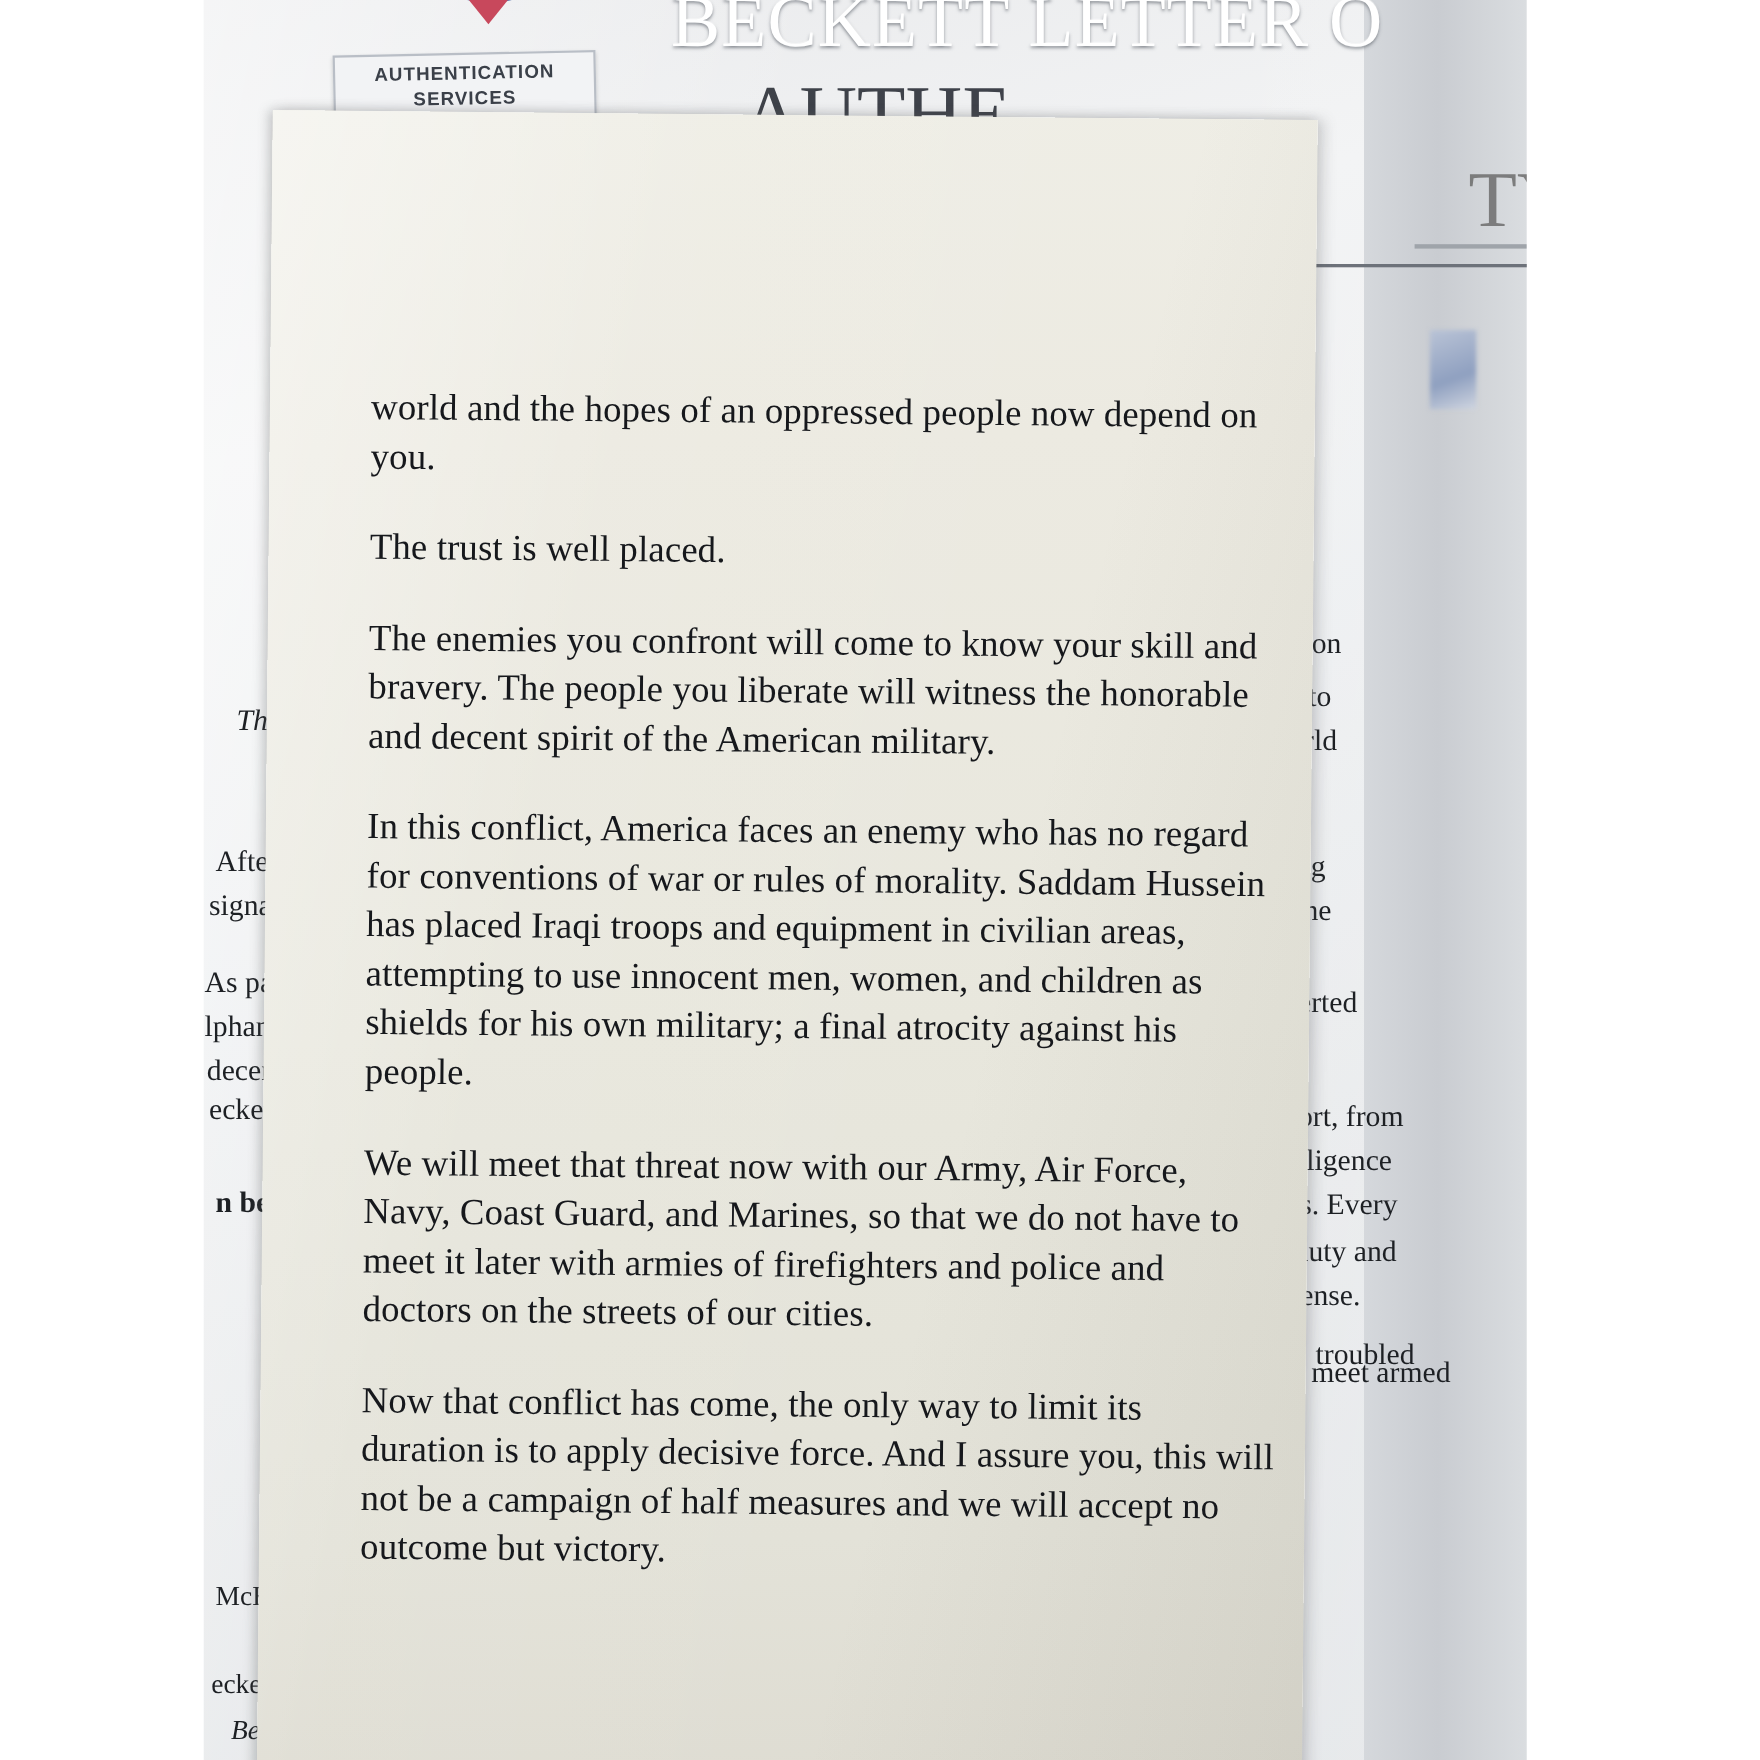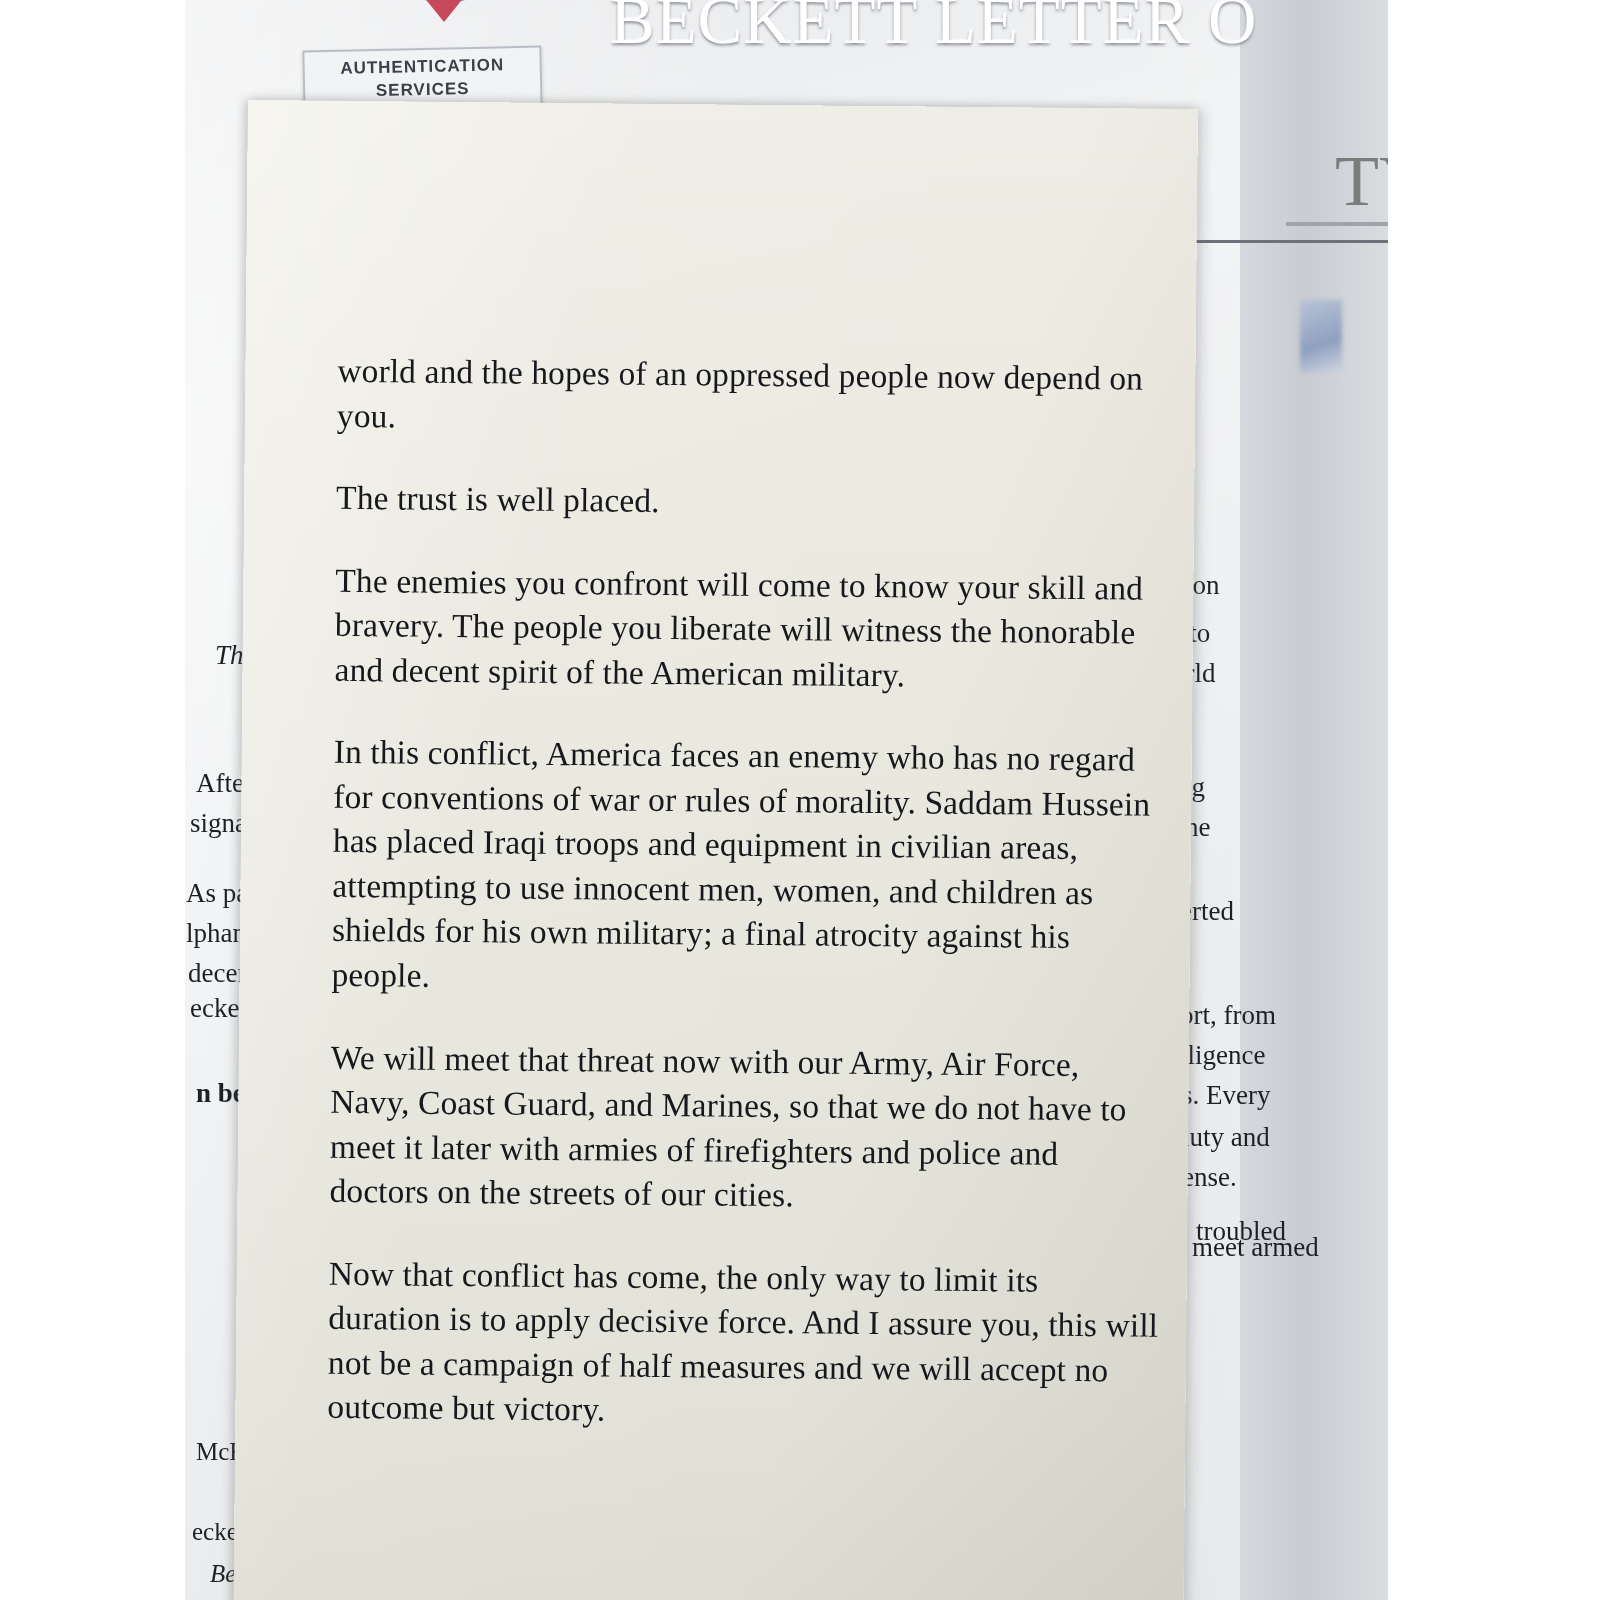--- a/index.html
+++ b/index.html
@@ -269,20 +269,21 @@
       <div class="shield-blue"></div>
       <div class="shield-red"></div>
     </div>
     <div class="ribbon">
       <div class="ribbon-text">
         <div>AUTHENTICATION</div>
         <div>SERVICES</div>
       </div>
     </div>
     <div class="beckett-title">BECKETT LETTER O</div>
+    <div class="beckett-title2">AUTHE</div>
     <div class="beckett-title3">TY</div>
   </div>
   <div class="loa-rule"></div>
 
   <div class="ghost-block" style="left:560px; top:252px; font-size:26px;">&nbsp;</div>
 
   <div class="loa-text italic" style="left:215px; top:640px;">This</div>
   <div class="loa-text" style="left:196px; top:768px;">After</div>
   <div class="loa-text" style="left:190px; top:808px;">signat</div>
   <div class="loa-text" style="left:186px; top:878px;">As pa</div>

